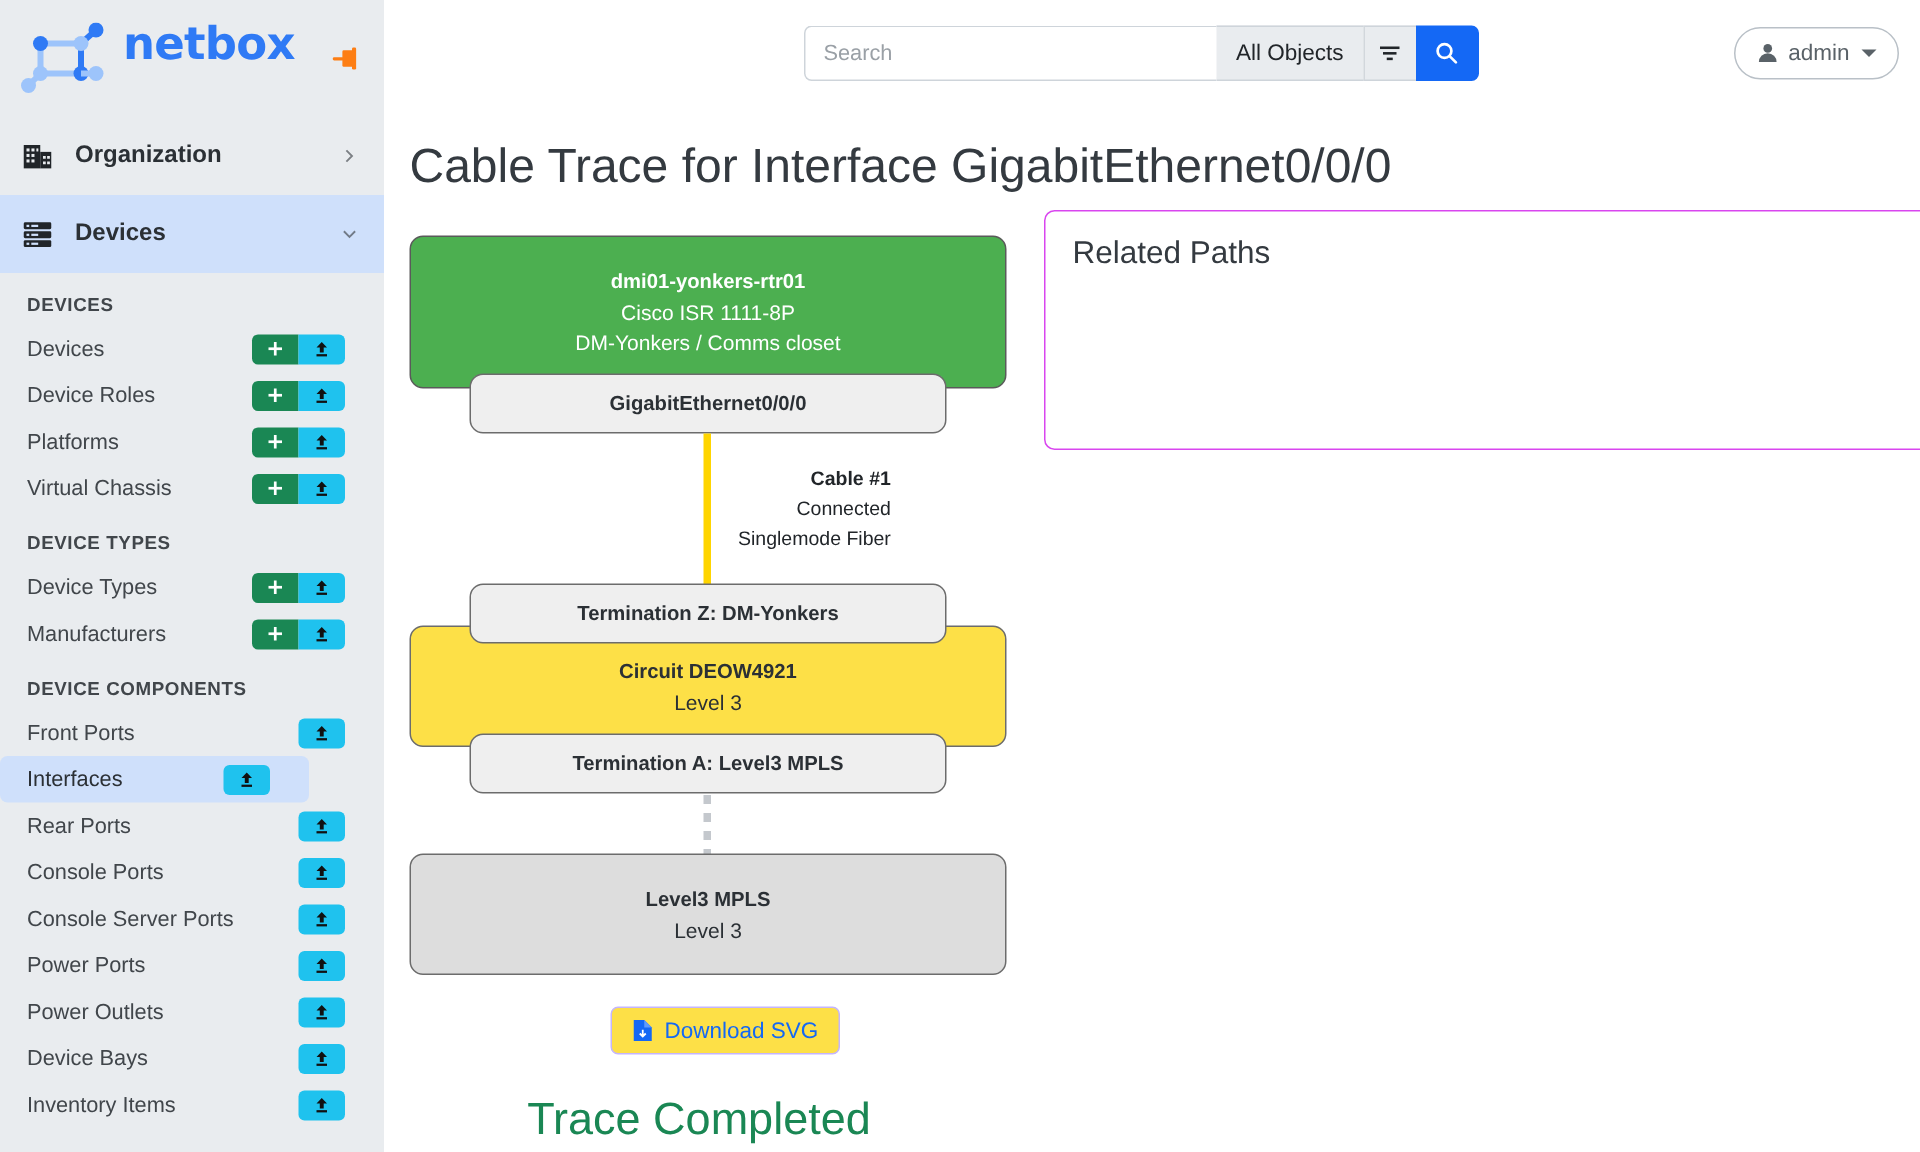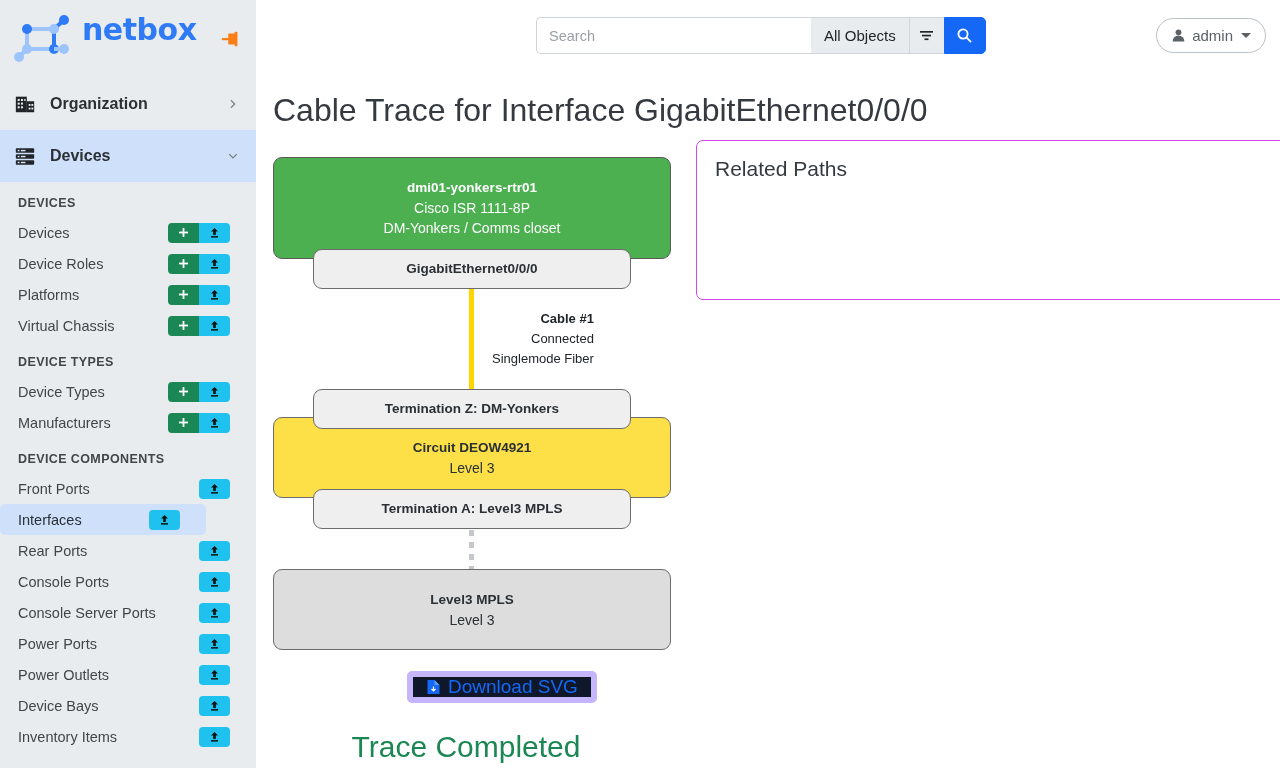--- a/index.html
+++ b/index.html
@@ -193,25 +193,25 @@
     position: absolute;
     width: 5px;
     background-image: linear-gradient(#c4c8cd 50%, rgba(255,255,255,0) 0%);
     background-size: 5px 12px;
     background-repeat: repeat-y;
   }
 
   .dl-btn {
     position: absolute;
     height: 32px;
-    border: 6px solid #c4b5fd;
+    border: 1px solid #c4b5fd;
     border-radius: 5px;
-    background: #0f172a;
+    background: #fde047;
     color: #1468f5;
-    font-size: 19px;
+    font-size: 15px;
     display: flex; align-items: center; justify-content: center;
     gap: 7px; padding: 0 13px;
     cursor: pointer;
     font-family: "Liberation Sans", sans-serif;
   }
   #trace-status {
     position: absolute;
     width: 420px; text-align: center;
     font-size: 30px; color: #1a8754;
   }

